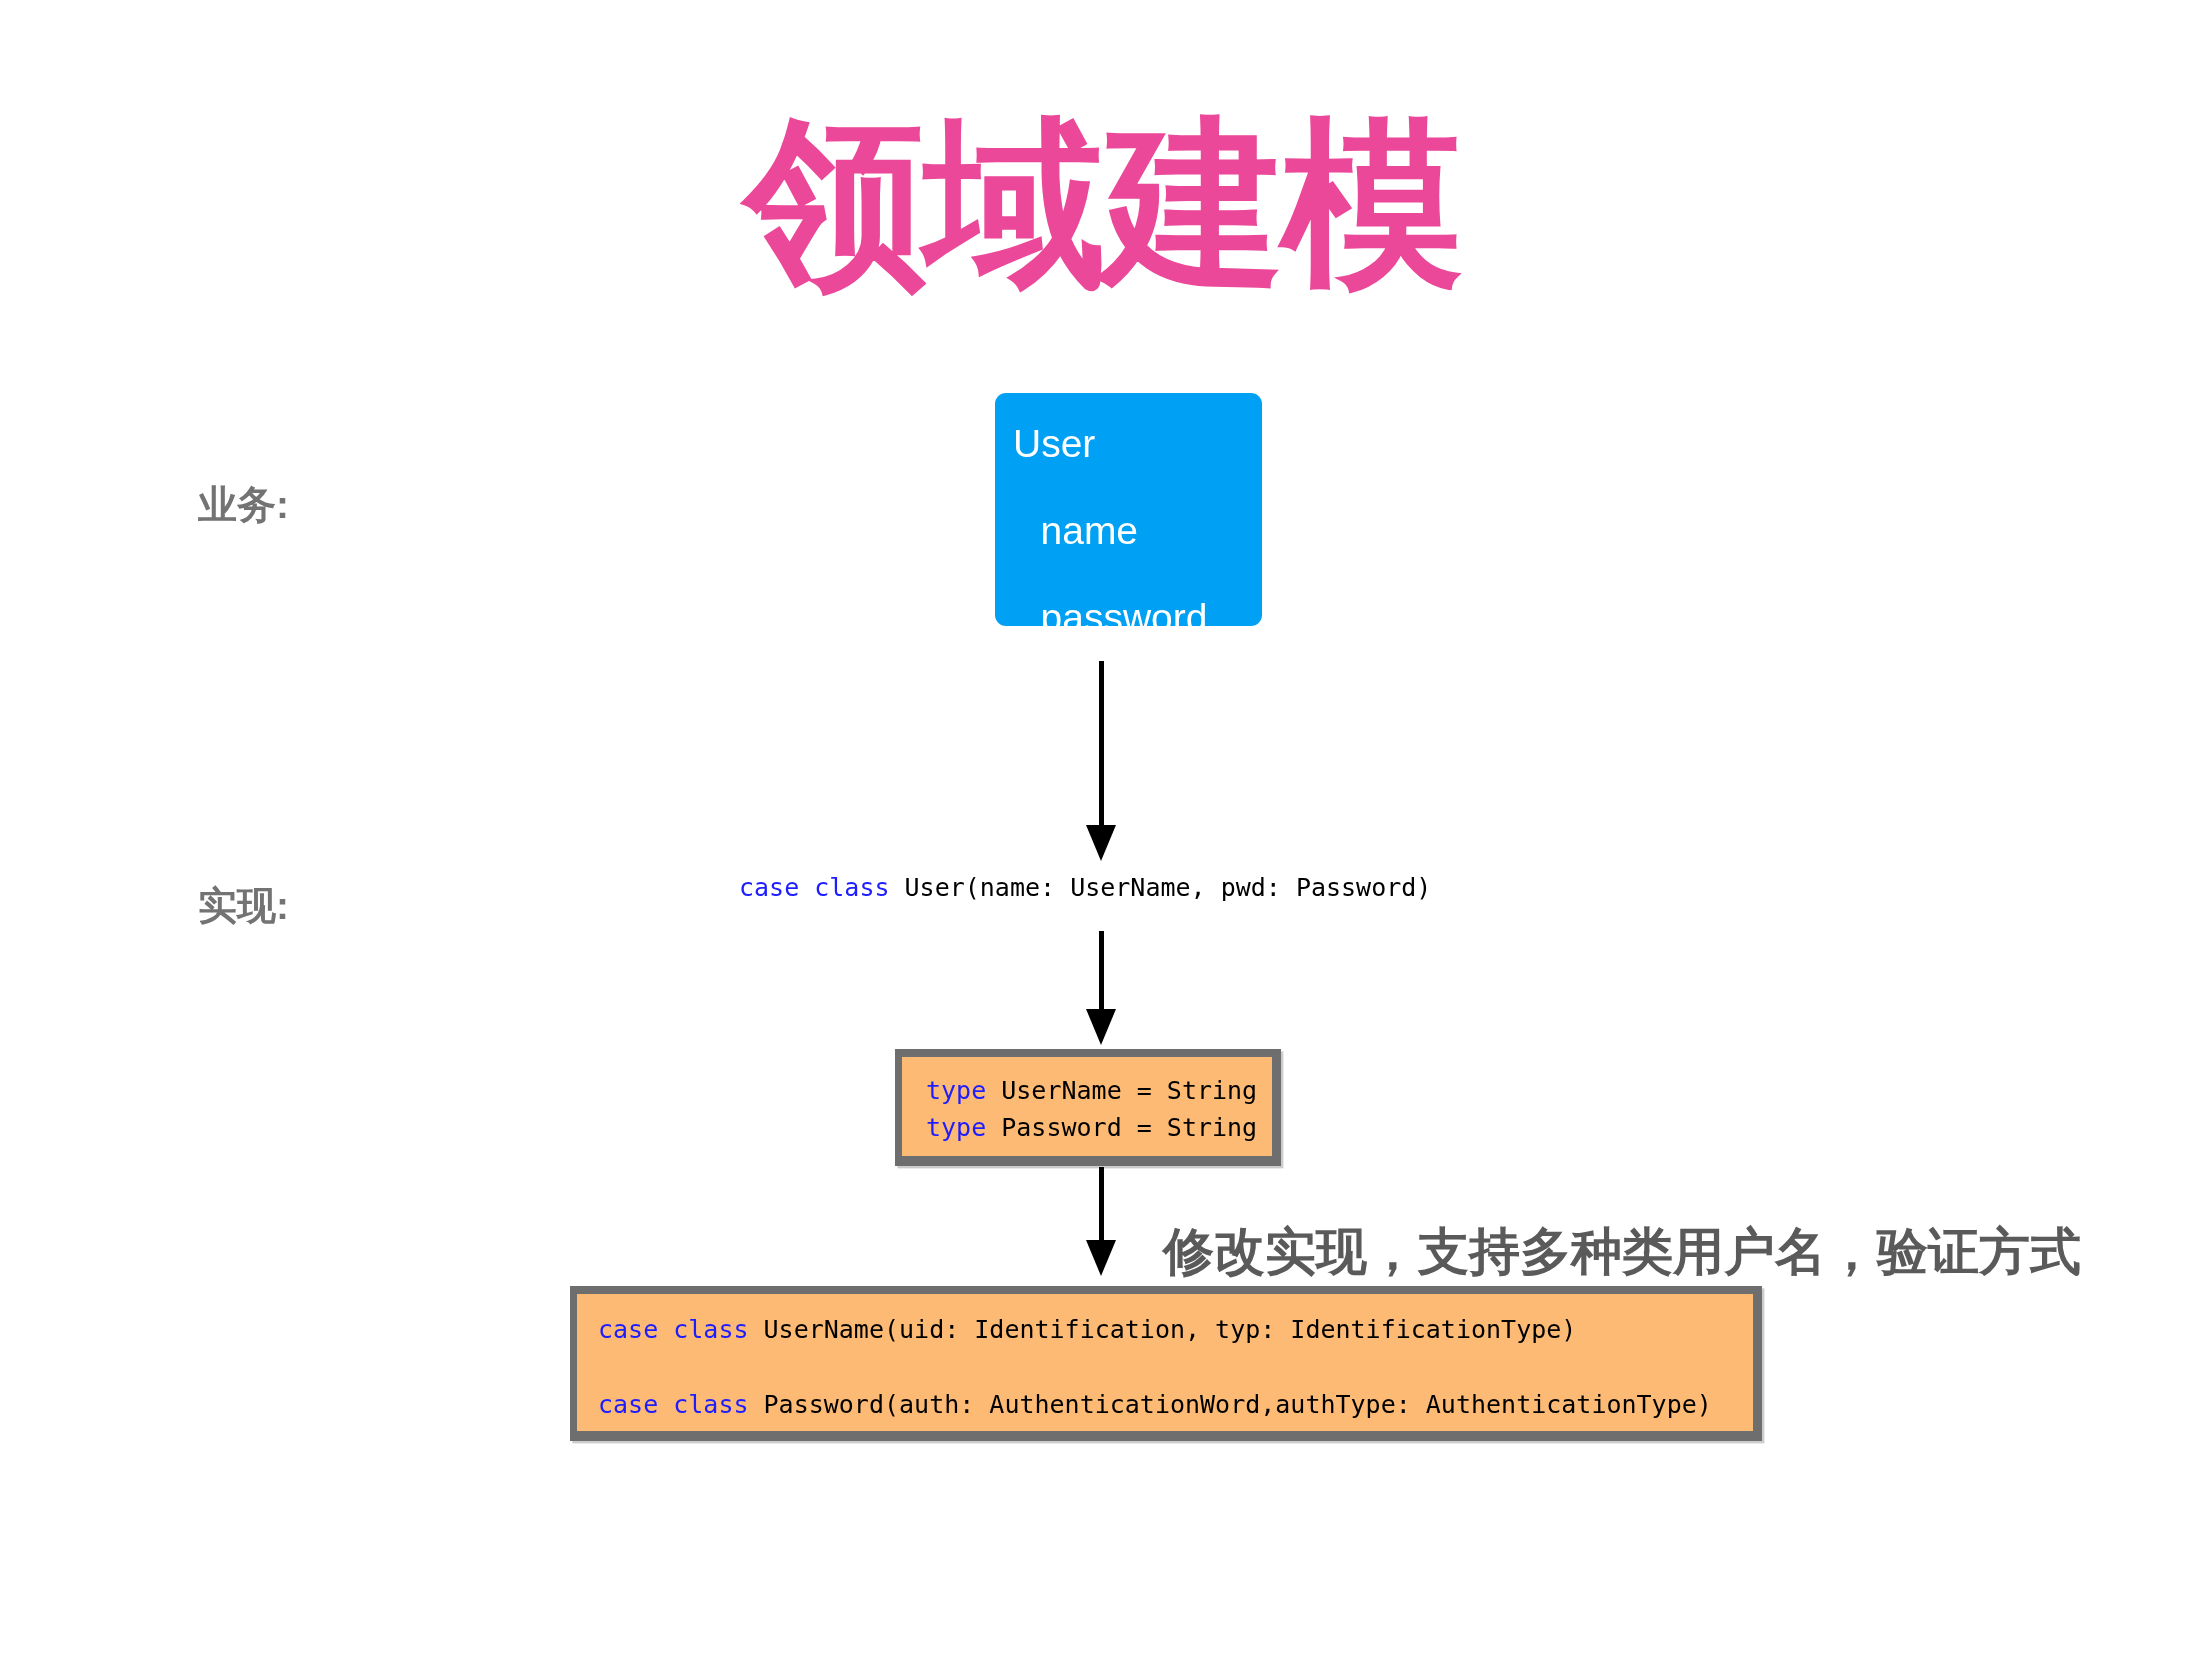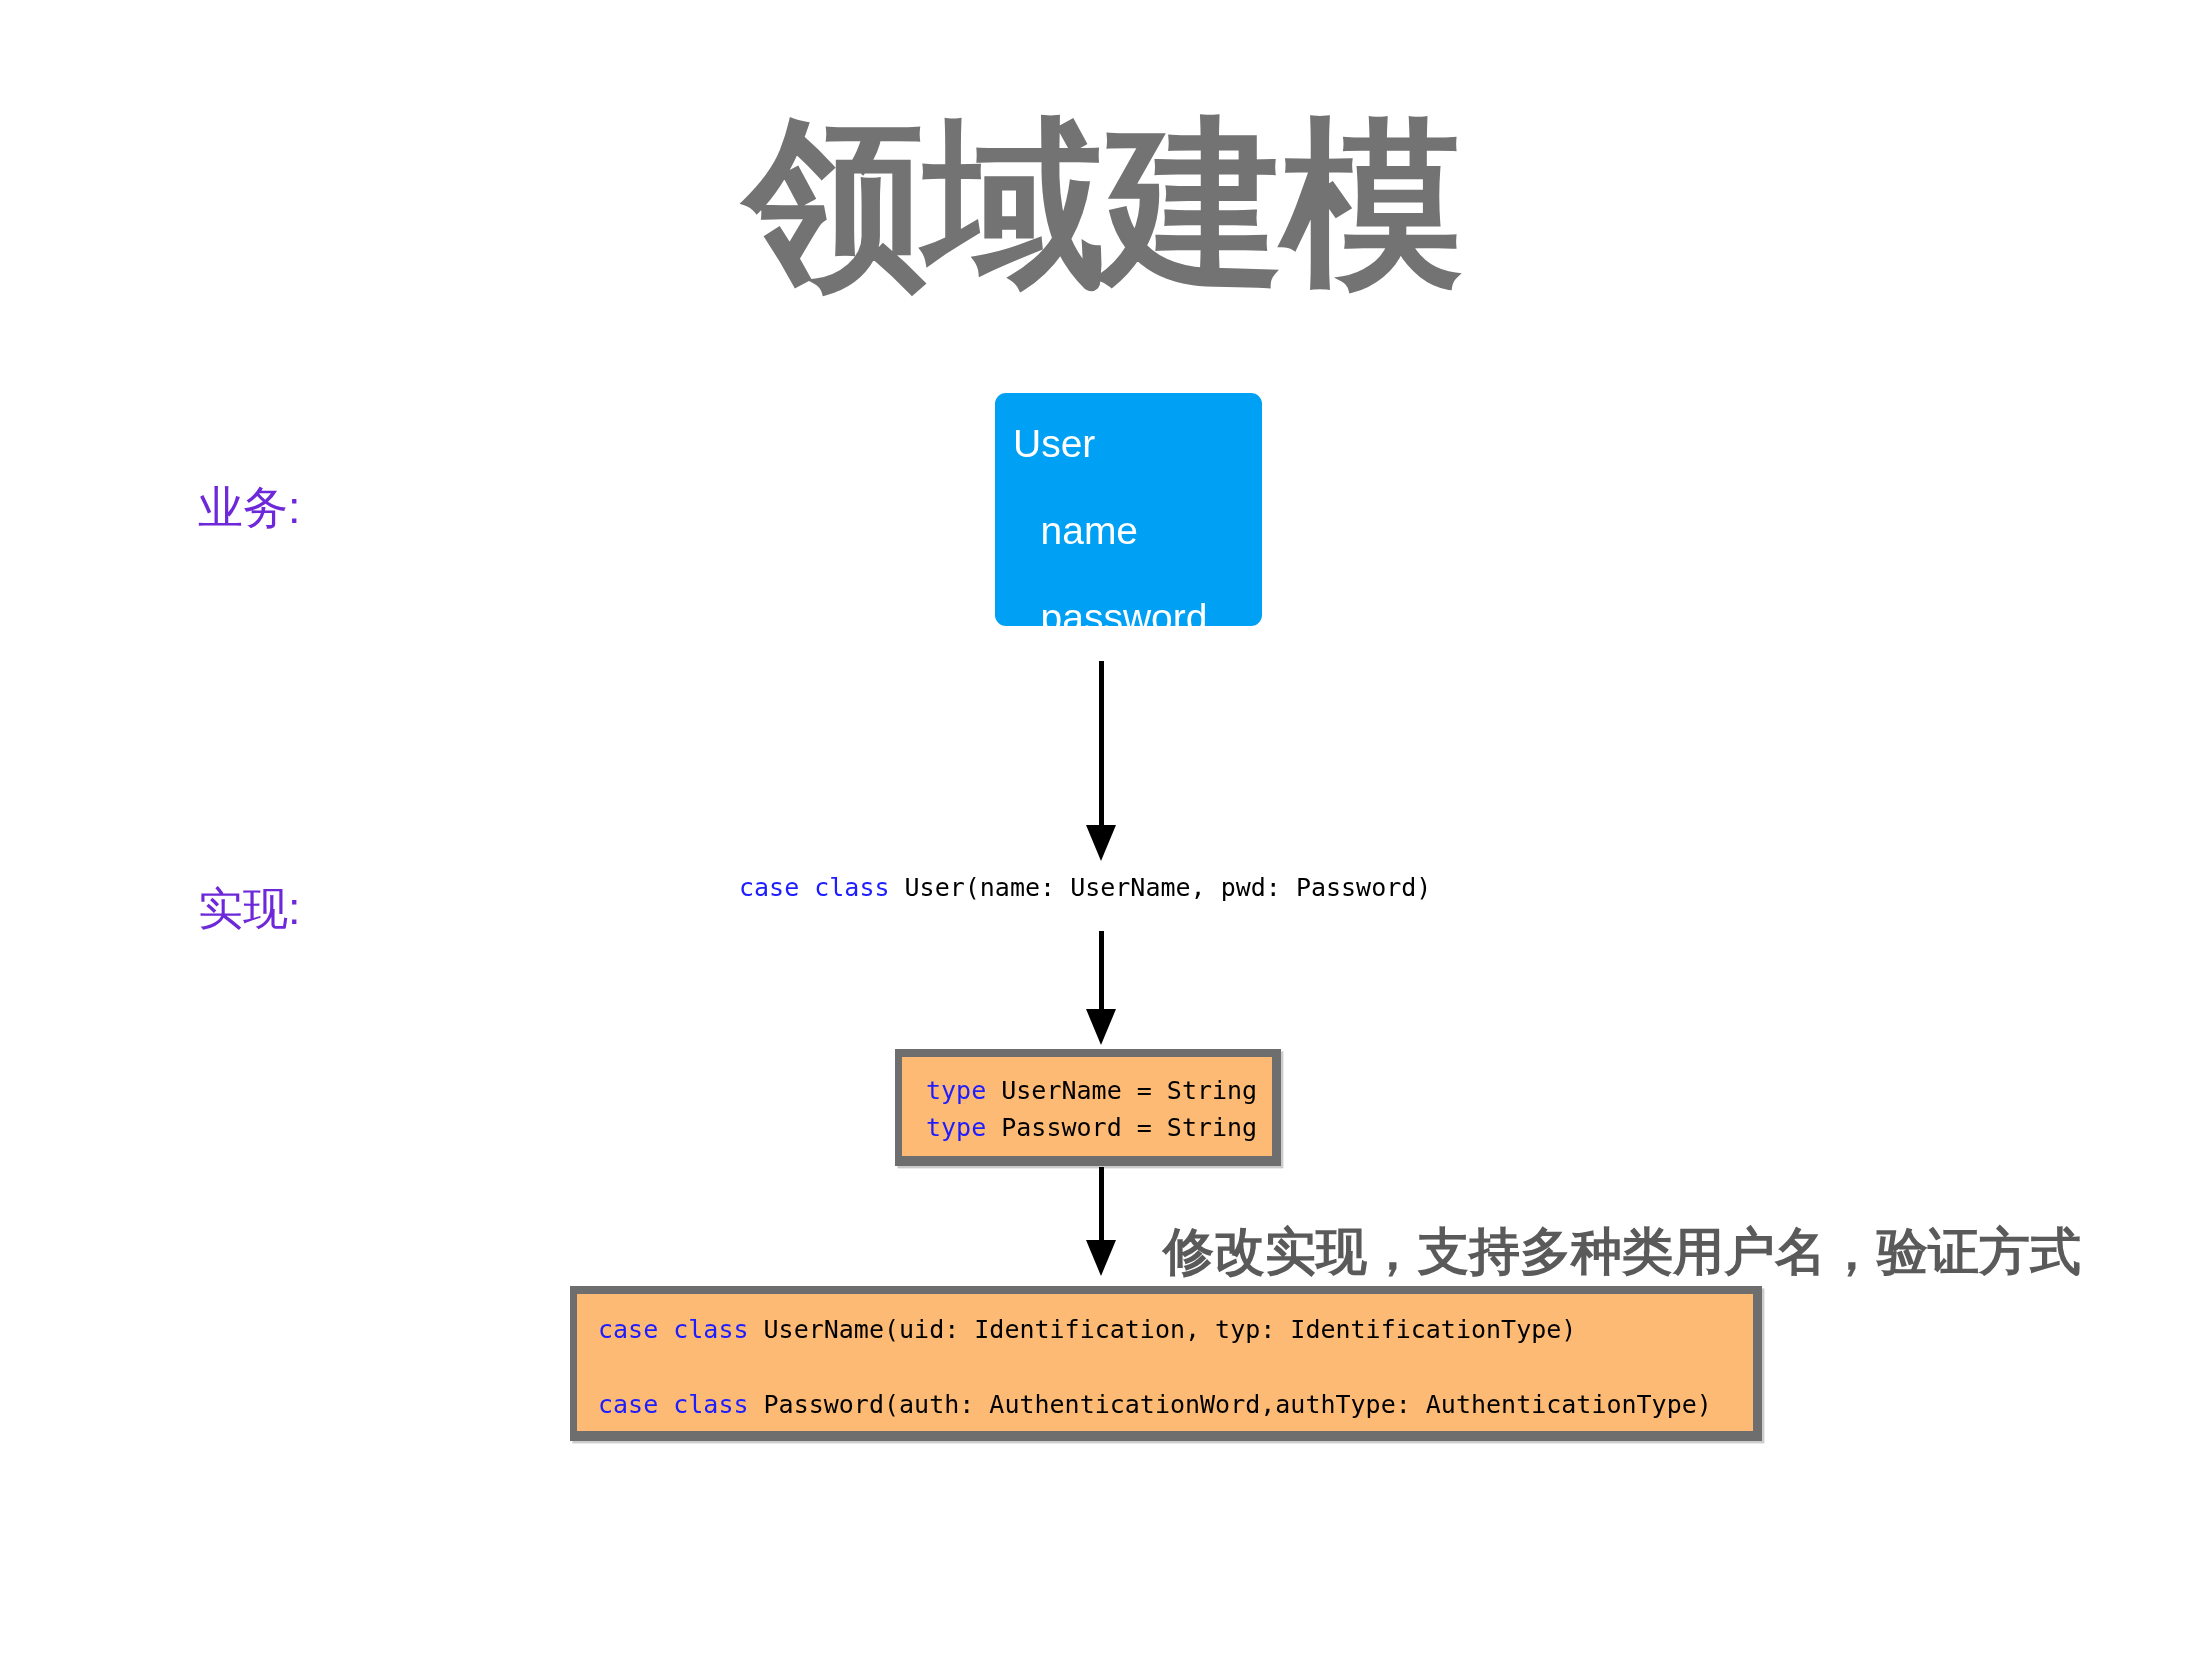--- a/index.html
+++ b/index.html
@@ -20,29 +20,29 @@
   .page-title {
     position: absolute;
     top: 95px;
     left: 0;
     width: 100%;
     text-align: center;
     font-size: 182px;
     line-height: 1.2;
     font-weight: 900;
     letter-spacing: -3.2px;
-    color: #737373;
+    color: #ec4899;
   }
 
   .side-label {
     position: absolute;
     left: 198px;
-    font-size: 45px;
-    font-weight: 400;
-    color: #6d28d9;
+    font-size: 39px;
+    font-weight: 700;
+    color: #737373;
   }
   .side-label.business { top: 478px; }
   .side-label.implementation { top: 879px; }
 
   .entity-box {
     position: absolute;
     left: 995px;
     top: 393px;
     width: 267px;
     height: 233px;

